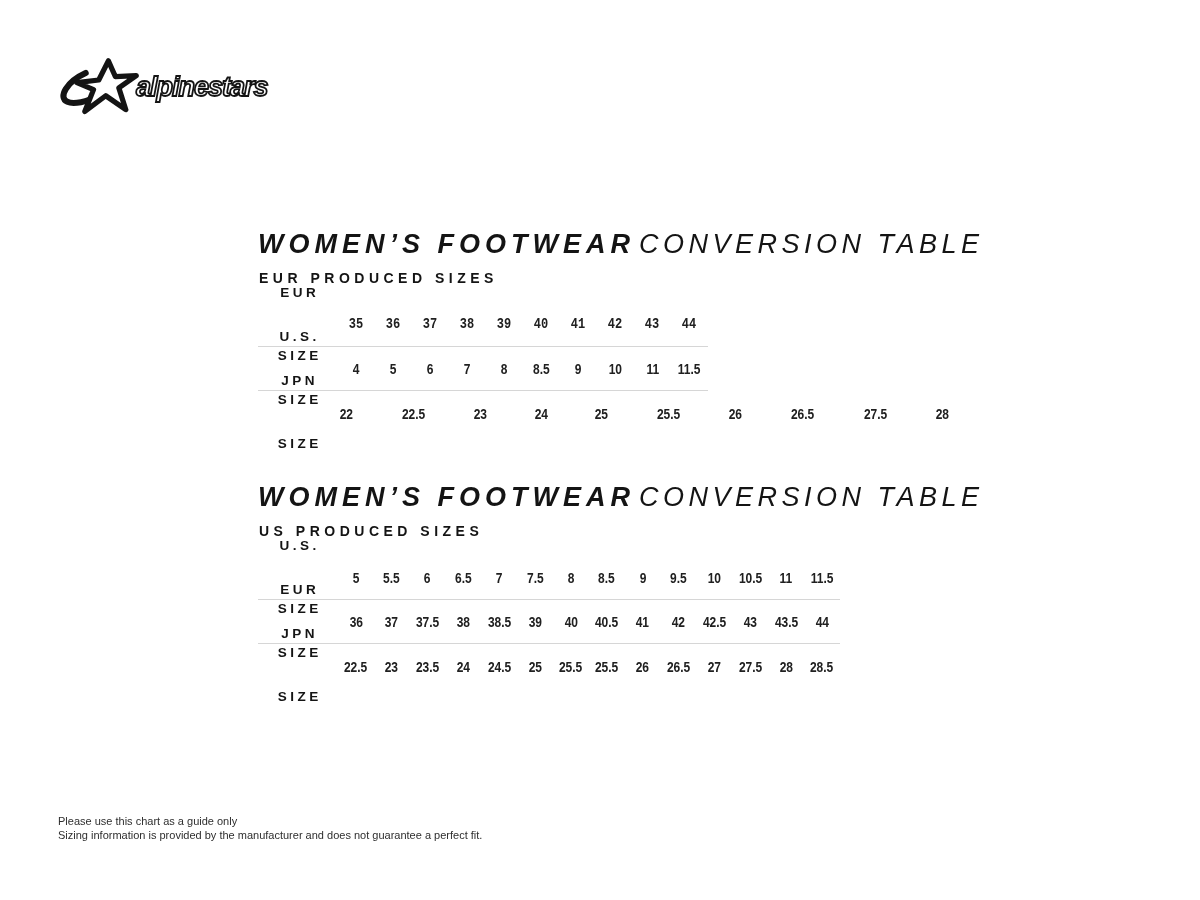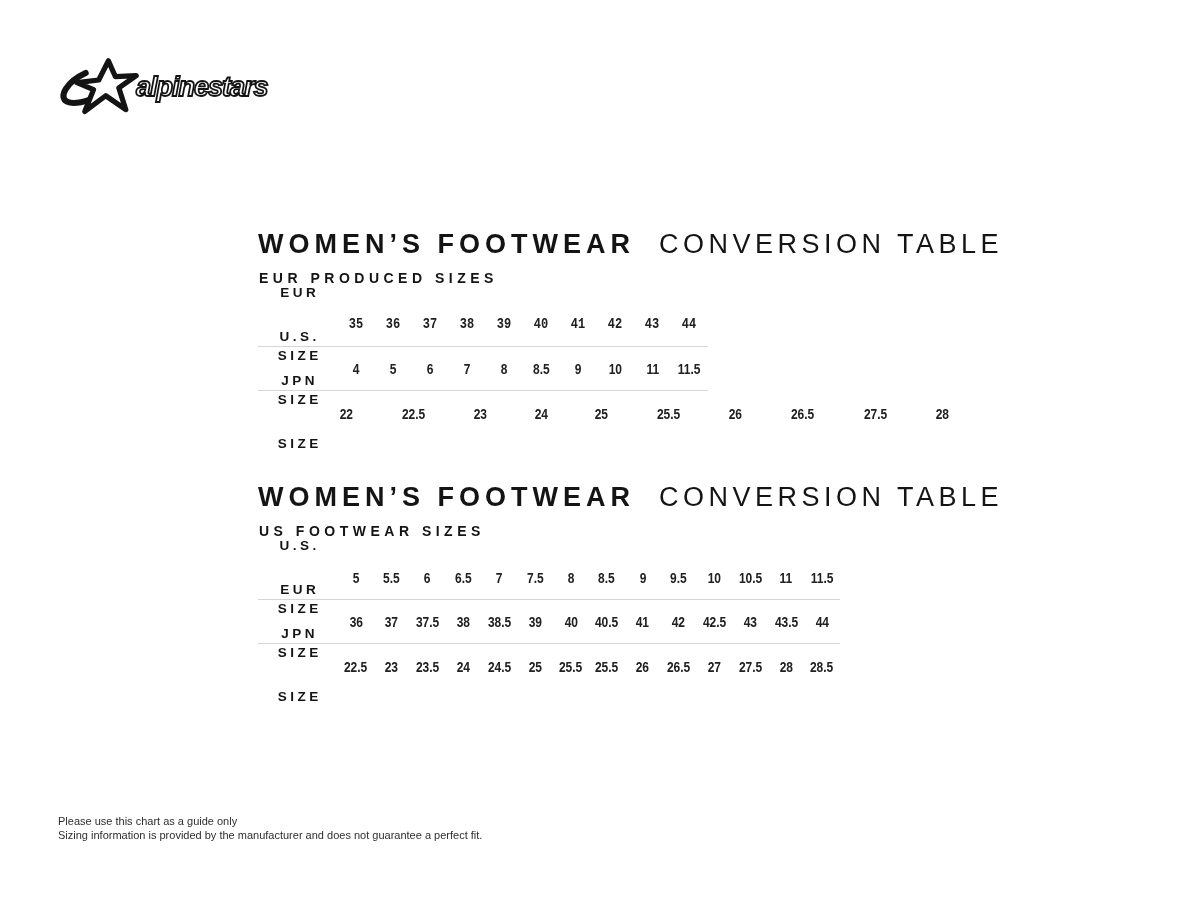--- a/index.html
+++ b/index.html
@@ -25,25 +25,25 @@
     text-stroke:1.8px #141414;
     margin-left:-16px;
     letter-spacing:-1px;
     white-space:nowrap;
   }
 
   
   .sec-title {
     position:absolute; left:258px;
     display:flex; align-items:baseline;
-    font-size:27px; line-height:30px;
+    font-style:italic; font-size:27px; line-height:30px;
     white-space:nowrap; color:#141414;
   }
   .t-bold  { font-weight:700; letter-spacing:5px; }
-  .t-light { font-weight:400; letter-spacing:4.5px; margin-left:24px; }
+  .t-light { font-weight:400; letter-spacing:4.5px; margin-left:4px; }
   .sec-sub {
     position:absolute; left:259px;
     font-weight:700; font-size:14px; line-height:16px;
     letter-spacing:4.5px; color:#141414; white-space:nowrap;
   }
 
   
   .ctable { position:absolute; left:258px; }
   .trow { display:flex; height:44px; align-items:stretch; }
   .trow.sep { border-bottom:1px solid #d6d6d6; }
@@ -198,21 +198,21 @@
             <span>28</span>
           </div>
         </div>
       </div>
     </div>
 
   <div class="sec-title" style="top:482px;">
     <span class="t-bold">WOMEN’S FOOTWEAR</span>
     <span class="t-light">CONVERSION TABLE</span>
   </div>
-  <div class="sec-sub" style="top:523px;">US FOOTWEAR SIZES</div>
+  <div class="sec-sub" style="top:523px;">US PRODUCED SIZES</div>
 
   <div class="ctable" style="top:556px; width:582px;">
       <div class="trow sep">
         <div class="rlabel">
           <span>U.S.</span>
           <span>SIZE</span>
         </div>
         <div class="rvals" style="grid-template-columns: repeat(14, 1fr);">
           <div class="cell">
             <span>5</span>

